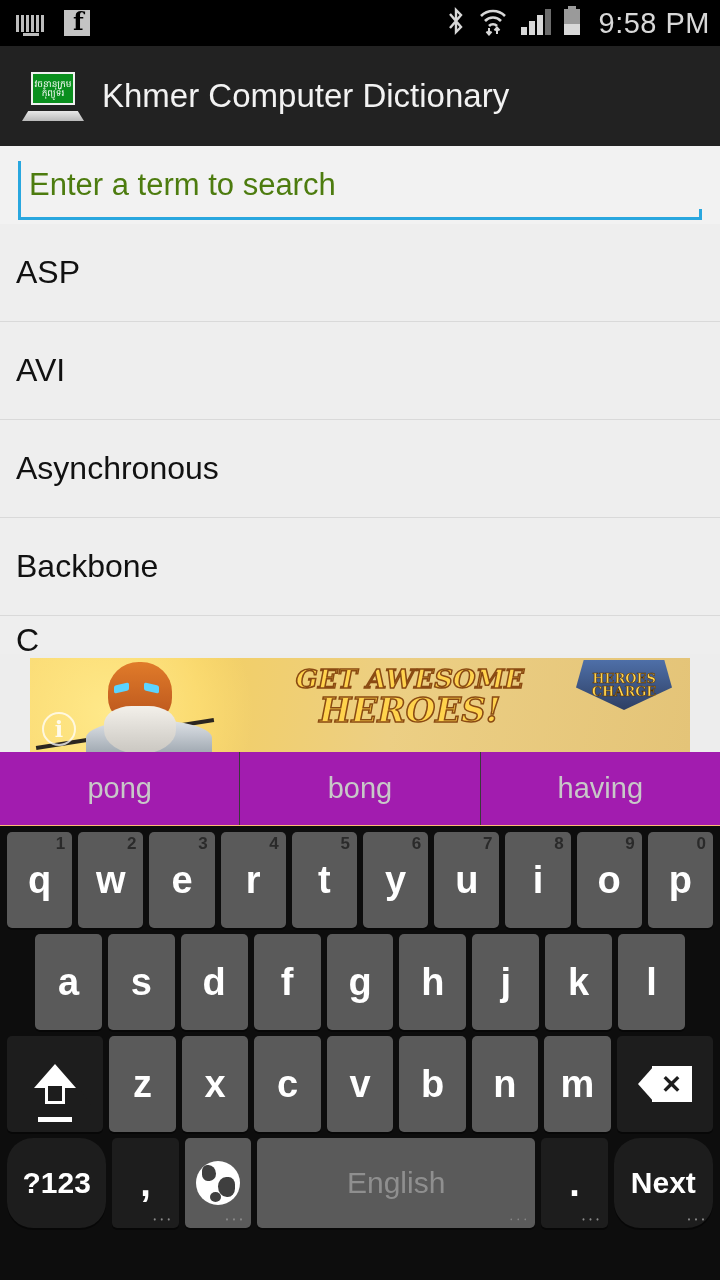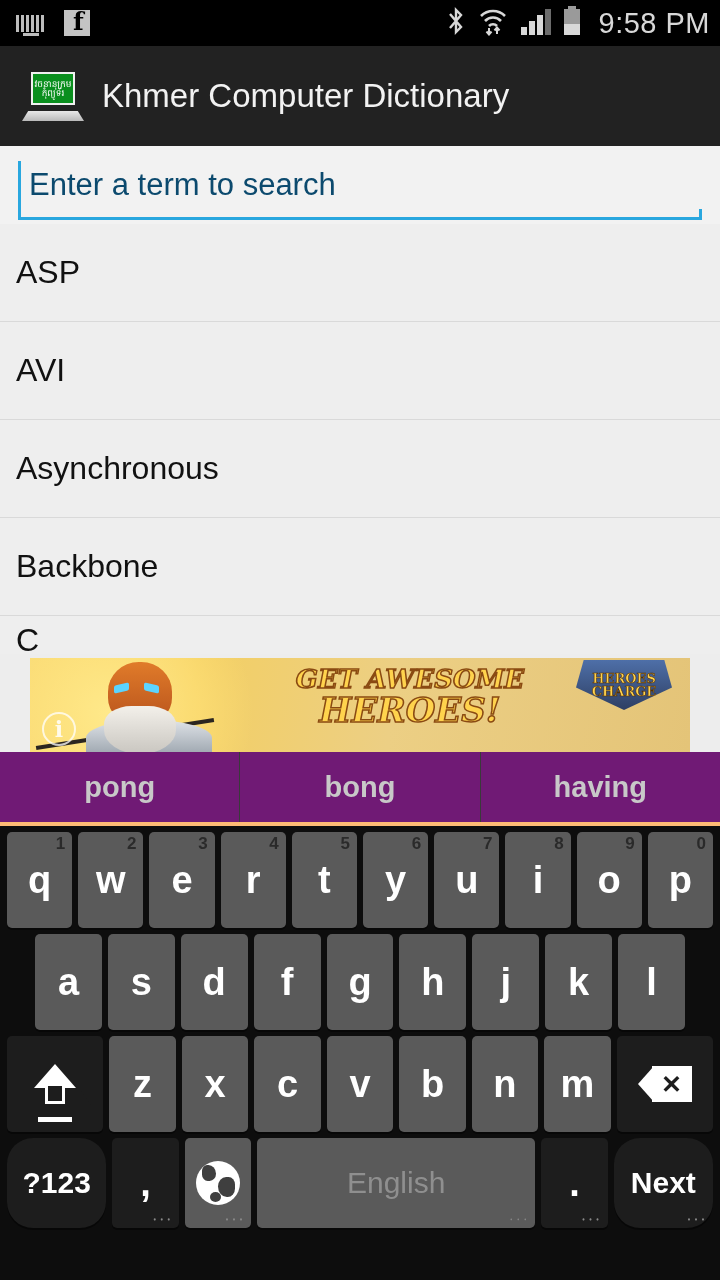--- a/index.html
+++ b/index.html
@@ -51,21 +51,21 @@
   .apptitle { color: #f2f2f2; font-size: 33px; margin-left: 18px; font-weight: normal; }
 
   
   .searchwrap {
     position: absolute; top: 146px; left: 0; width: 720px; height: 78px;
     background: #f2f2f2; padding: 0 18px;
     display: flex; align-items: center;
   }
   .searchbox { position: relative; width: 100%; height: 100%; display: flex; align-items: center; }
   .caret { width: 3px; height: 48px; background: #29a7df; flex: 0 0 auto; }
-  .placeholder { color: #0c4a6e; font-size: 31px; margin-left: 8px; }
+  .placeholder { color: #4d7c0f; font-size: 31px; margin-left: 8px; }
   .underline {
     position: absolute; left: 0; right: 0; bottom: 4px; height: 3px; background: #29a7df;
   }
   .underline::before, .underline::after {
     content: ""; position: absolute; bottom: 0; width: 3px; height: 11px; background: #29a7df;
   }
   .underline::before { left: 0; }
   .underline::after { right: 0; }
 
   
@@ -146,23 +146,22 @@
     display: flex; align-items: center; justify-content: center;
     font-family: "DejaVu Serif", serif;
   }
 
   
   .keyboard {
     position: absolute; top: 752px; left: 0; width: 720px; height: 528px;
     background: #0d0d0d;
   }
   .suggestions {
-    height: 74px; background: #701a75; display: flex; align-items: stretch;
-    border-bottom: 4px solid #fdba74;
-    font-weight: bold;
+    height: 74px; background: #a21caf; display: flex; align-items: stretch;
+    border-bottom: 1px solid #fdba74;
   }
   .sug {
     flex: 1; display: flex; align-items: center; justify-content: center;
     color: #c8c8c8; font-size: 29px;
   }
   .sug + .sug { border-left: 1px solid #3a3a3a; }
 
   .krow { display: flex; align-items: stretch; padding: 0 4px; }
   .krow.r1 { height: 102px; padding-top: 6px; }
   .krow.r2 { height: 102px; padding-top: 6px; }

